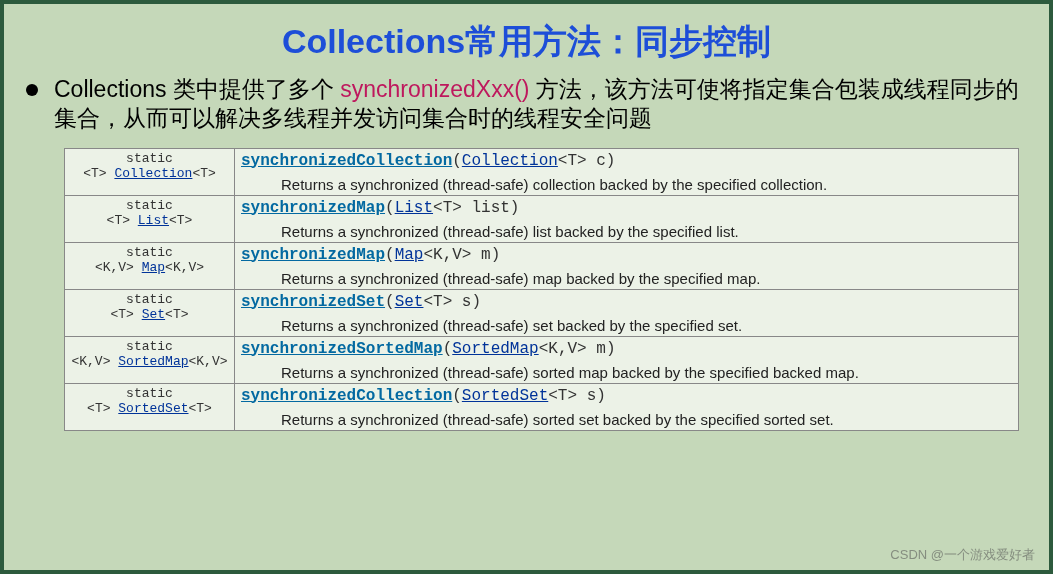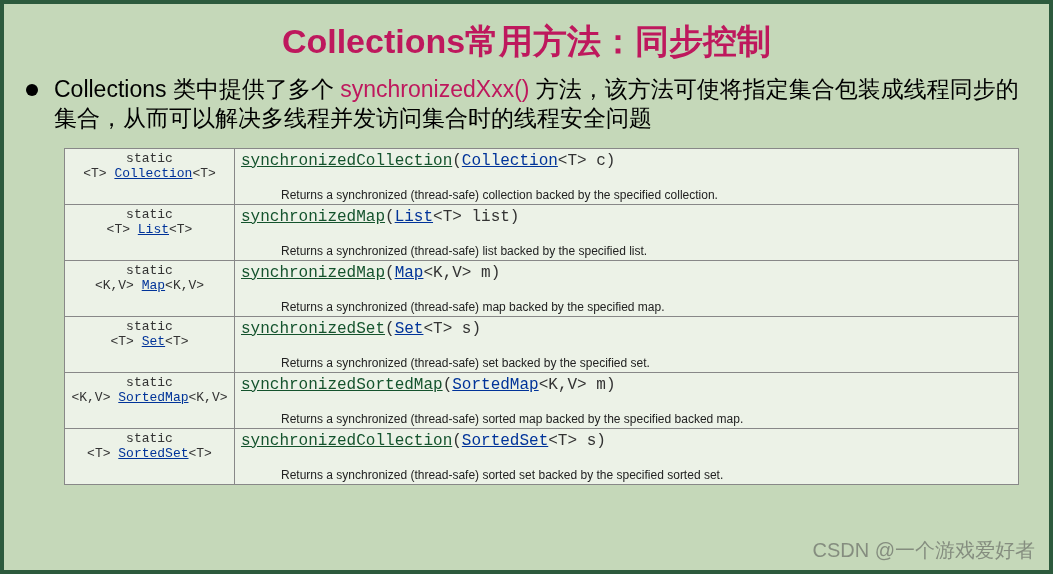--- a/index.html
+++ b/index.html
@@ -8,21 +8,21 @@
       width: 1053px;
       height: 574px;
       border: 4px solid #2d5a3d;
       font-family: Arial, "Microsoft YaHei", sans-serif;
       position: relative;
     }
     .title {
       text-align: center;
       font-size: 34px;
       font-weight: bold;
-      color: #be185d;
+      color: #1d4ed8;
       padding: 15px 0 10px;
       font-family: Arial, "SimSun", sans-serif;
     }
     .desc {
       padding: 0 30px 0 50px;
       font-size: 23px;
       color: #000;
       position: relative;
       line-height: 1.25;
     }
@@ -53,50 +53,50 @@
       font-family: "Courier New", monospace;
       font-size: 13px;
       color: #333;
       white-space: nowrap;
     }
     .method-cell {
       font-size: 16px;
     }
     .method-name {
       font-family: "Courier New", monospace;
-      font-weight: normal;
-      color: #14532d;
+      font-weight: bold;
+      color: #0369a1;
       text-decoration: underline;
     }
     .param-link {
       font-family: "Courier New", monospace;
       color: #003399;
       text-decoration: underline;
     }
     .param-text {
       font-family: "Courier New", monospace;
       color: #333;
     }
     .method-desc {
       display: block;
       font-family: Arial, sans-serif;
       color: #222;
-      font-size: 12px;
+      font-size: 15px;
       padding-left: 40px;
-      margin-top: 18px;
+      margin-top: 6px;
     }
     .return-link {
       color: #003399;
       text-decoration: underline;
     }
     .watermark {
       position: absolute;
       right: 14px;
       bottom: 6px;
-      font-size: 20px;
+      font-size: 13px;
       color: rgba(80,80,80,0.55);
       font-family: Arial, "Microsoft YaHei", sans-serif;
     }
   </style>
 </head>
 <body>
 
 <div class="title">Collections常用方法：同步控制</div>
 
 <div class="desc">

